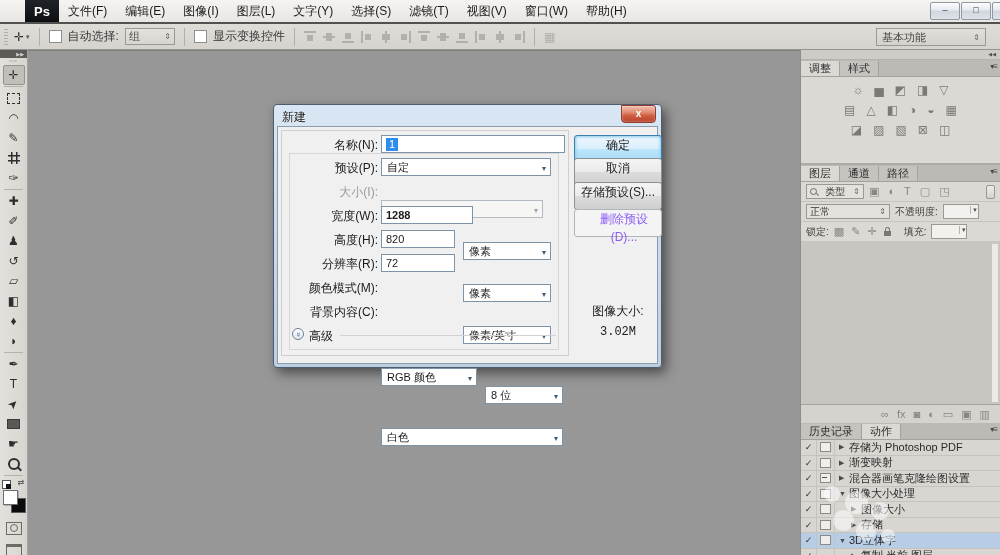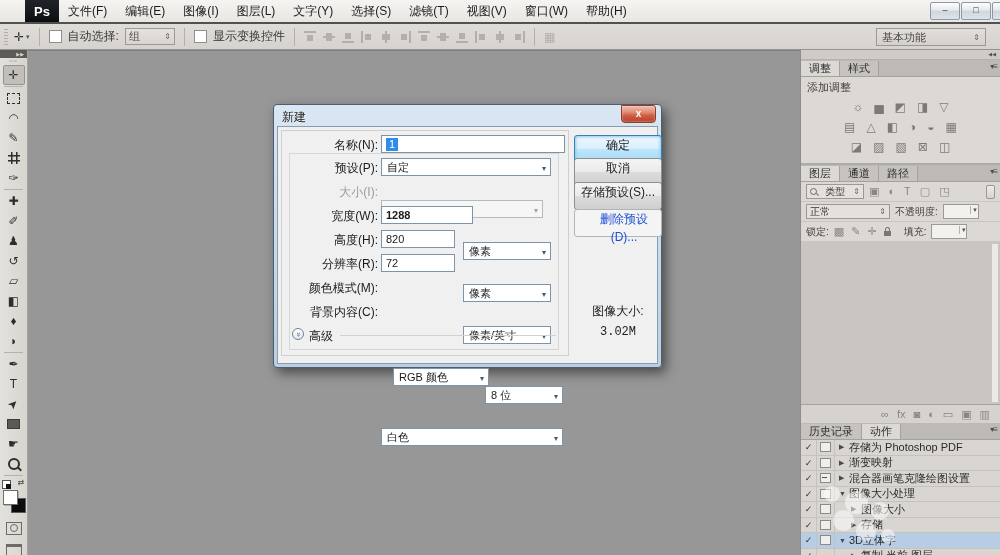--- a/index.html
+++ b/index.html
@@ -111,21 +111,21 @@
   .dlb.disabled{color:#9b9b9b;}
   .dctl{position:absolute;height:18px;box-sizing:border-box;font-size:11px;}
   .tin{background:#fff;border:1px solid #7f93a6;line-height:16px;padding:0 4px;}
   .dd{background:#fff;border:1px solid #7f93a6;line-height:16px;padding:0 16px 0 5px;position:relative;}
   .dd::after{content:"▾";position:absolute;right:4px;top:2px;font-size:8px;color:#3e5b77;}
   .dd.disabled{background:#f6f6f4;border-color:#b3bac1;}
   .dd.disabled::after{color:#9aa4ad;}
   .sel-chip{display:inline-block;background:#2e8ceb;color:#fff;padding:0 3px;line-height:13px;margin-top:1px;font-size:11px;}
   .dbtn{position:absolute;left:296px;width:88px;height:28px;border:1px solid #8e8f8f;border-radius:3px;background:linear-gradient(#f4f4f4,#ebebeb 49%,#dcdcdc 50%,#cfcfcf);font-size:12px;text-align:center;line-height:18px;color:#1b1b1b;box-sizing:border-box;}
   .dbtn.default{border:1px solid #3c7fb1;background:linear-gradient(#eef7fd,#d9effc 49%,#bde6fb 50%,#a6d9f4);box-shadow:inset 0 0 3px 1px #8cc9ef;}
-  .dbtn.disabled{background:#f4f4f4;border-color:#b0b5ba;color:#1d4ed8;padding-left:12px;}
+  .dbtn.disabled{background:#f4f4f4;border-color:#b0b5ba;color:#8b5cf6;padding-left:12px;}
   .adv-chevron{position:absolute;left:14px;width:12px;height:12px;border:1px solid #708195;border-radius:50%;background:linear-gradient(#fff,#dfe8f1);color:#3e5b77;font-size:8px;line-height:11px;text-align:center;box-sizing:border-box;}
   .adv-chevron span{display:inline-block;transform:rotate(90deg);}
   .adv-label{position:absolute;left:31px;font-size:12px;color:#1b1b1b;line-height:14px;}
   .adv-rule{position:absolute;left:62px;width:216px;border-top:1px solid #d2d2d2;margin-top:7px;}
   .imgsize{position:absolute;left:296px;width:88px;text-align:center;font-size:12px;color:#1b1b1b;}
 </style>
 </head>
 <body>
 
 <div class="app">
@@ -275,21 +275,20 @@
     <div class="collapse-strip">◀◀</div>
 
     <div class="ptabbar">
       <span style="display:flex;">
           <span class="ptab active">调整</span>
           <span class="ptab">样式</span>
         </span>
       <span class="pmenu">▾≡</span>
     </div>
     <div class="adj-body">
-      <div class="adj-header">添加调整</div>
       <div>
           <div class="adj-row">
             <span class="adj-ic">☼</span>
             <span class="adj-ic">▅</span>
             <span class="adj-ic">◩</span>
             <span class="adj-ic">◨</span>
             <span class="adj-ic">▽</span>
           </div>
           <div class="adj-row">
             <span class="adj-ic">▤</span>
@@ -468,21 +467,21 @@
 
       <span class="dlb" style="top:104px;">高度(H):</span>
       <div class="dctl tin" style="left:103px;top:103px;width:74px;"><span>820</span></div>
       <div class="dctl dd" style="left:185px;top:103px;width:88px;"><span>像素</span></div>
 
       <span class="dlb" style="top:128px;">分辨率(R):</span>
       <div class="dctl tin" style="left:103px;top:127px;width:74px;"><span>72</span></div>
       <div class="dctl dd" style="left:185px;top:127px;width:88px;"><span>像素/英寸</span></div>
 
       <span class="dlb" style="top:152px;">颜色模式(M):</span>
-      <div class="dctl dd" style="left:103px;top:151px;width:96px;margin-left:12px;"><span>RGB 颜色</span></div>
+      <div class="dctl dd" style="left:103px;top:151px;width:96px;"><span>RGB 颜色</span></div>
       <div class="dctl dd" style="left:207px;top:151px;width:78px;"><span>8 位</span></div>
 
       <span class="dlb" style="top:176px;">背景内容(C):</span>
       <div class="dctl dd" style="left:103px;top:175px;width:182px;"><span>白色</span></div>
 
       <div class="adv-chevron" style="top:201px;"><span>»</span></div>
       <span class="adv-label" style="top:202px;">高级</span>
       <div class="adv-rule" style="top:201px;"></div>
 
       <div class="dbtn default" style="top:8px;">确定</div>

